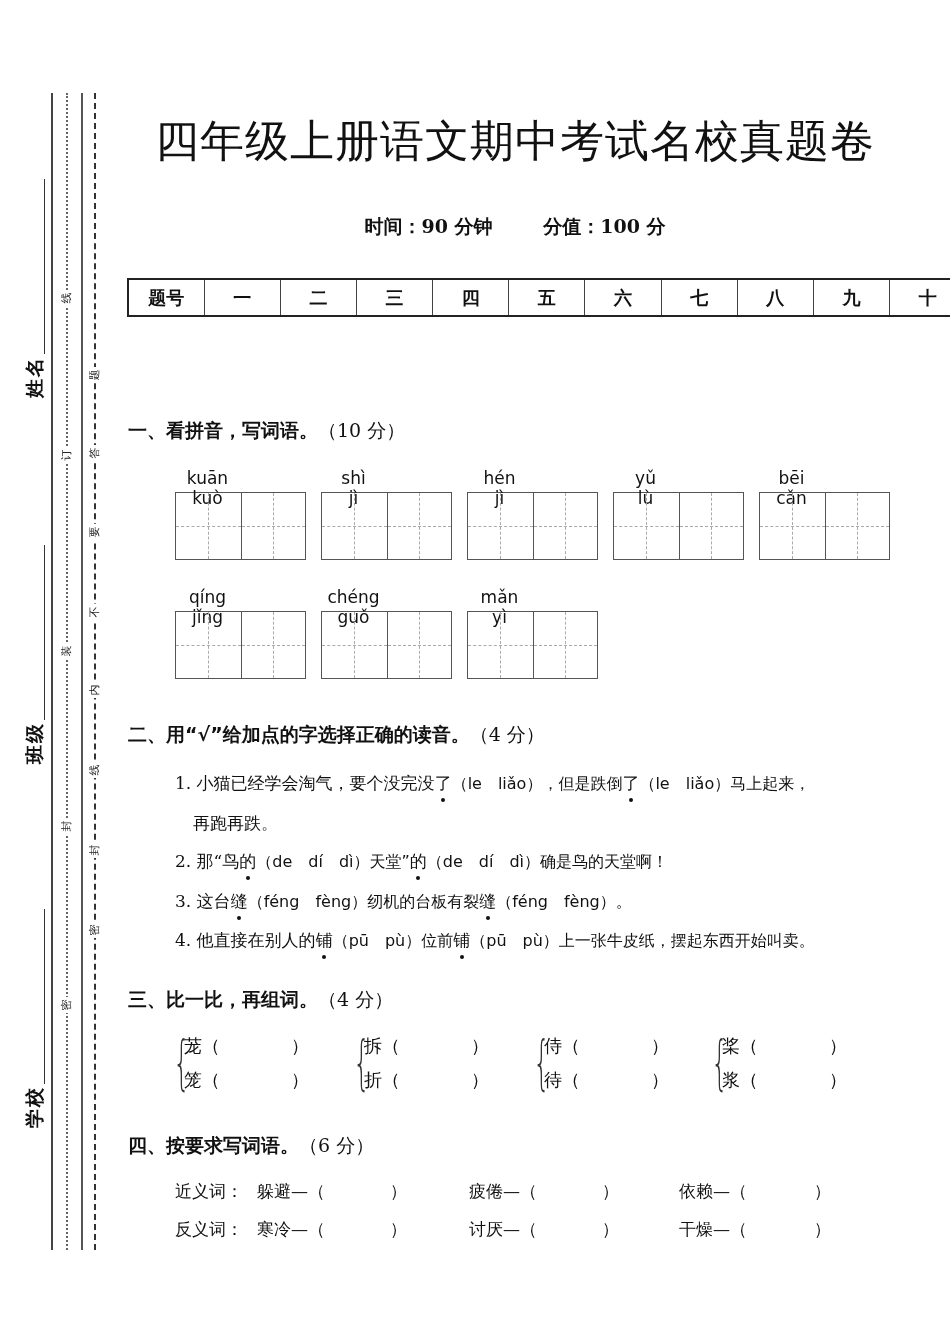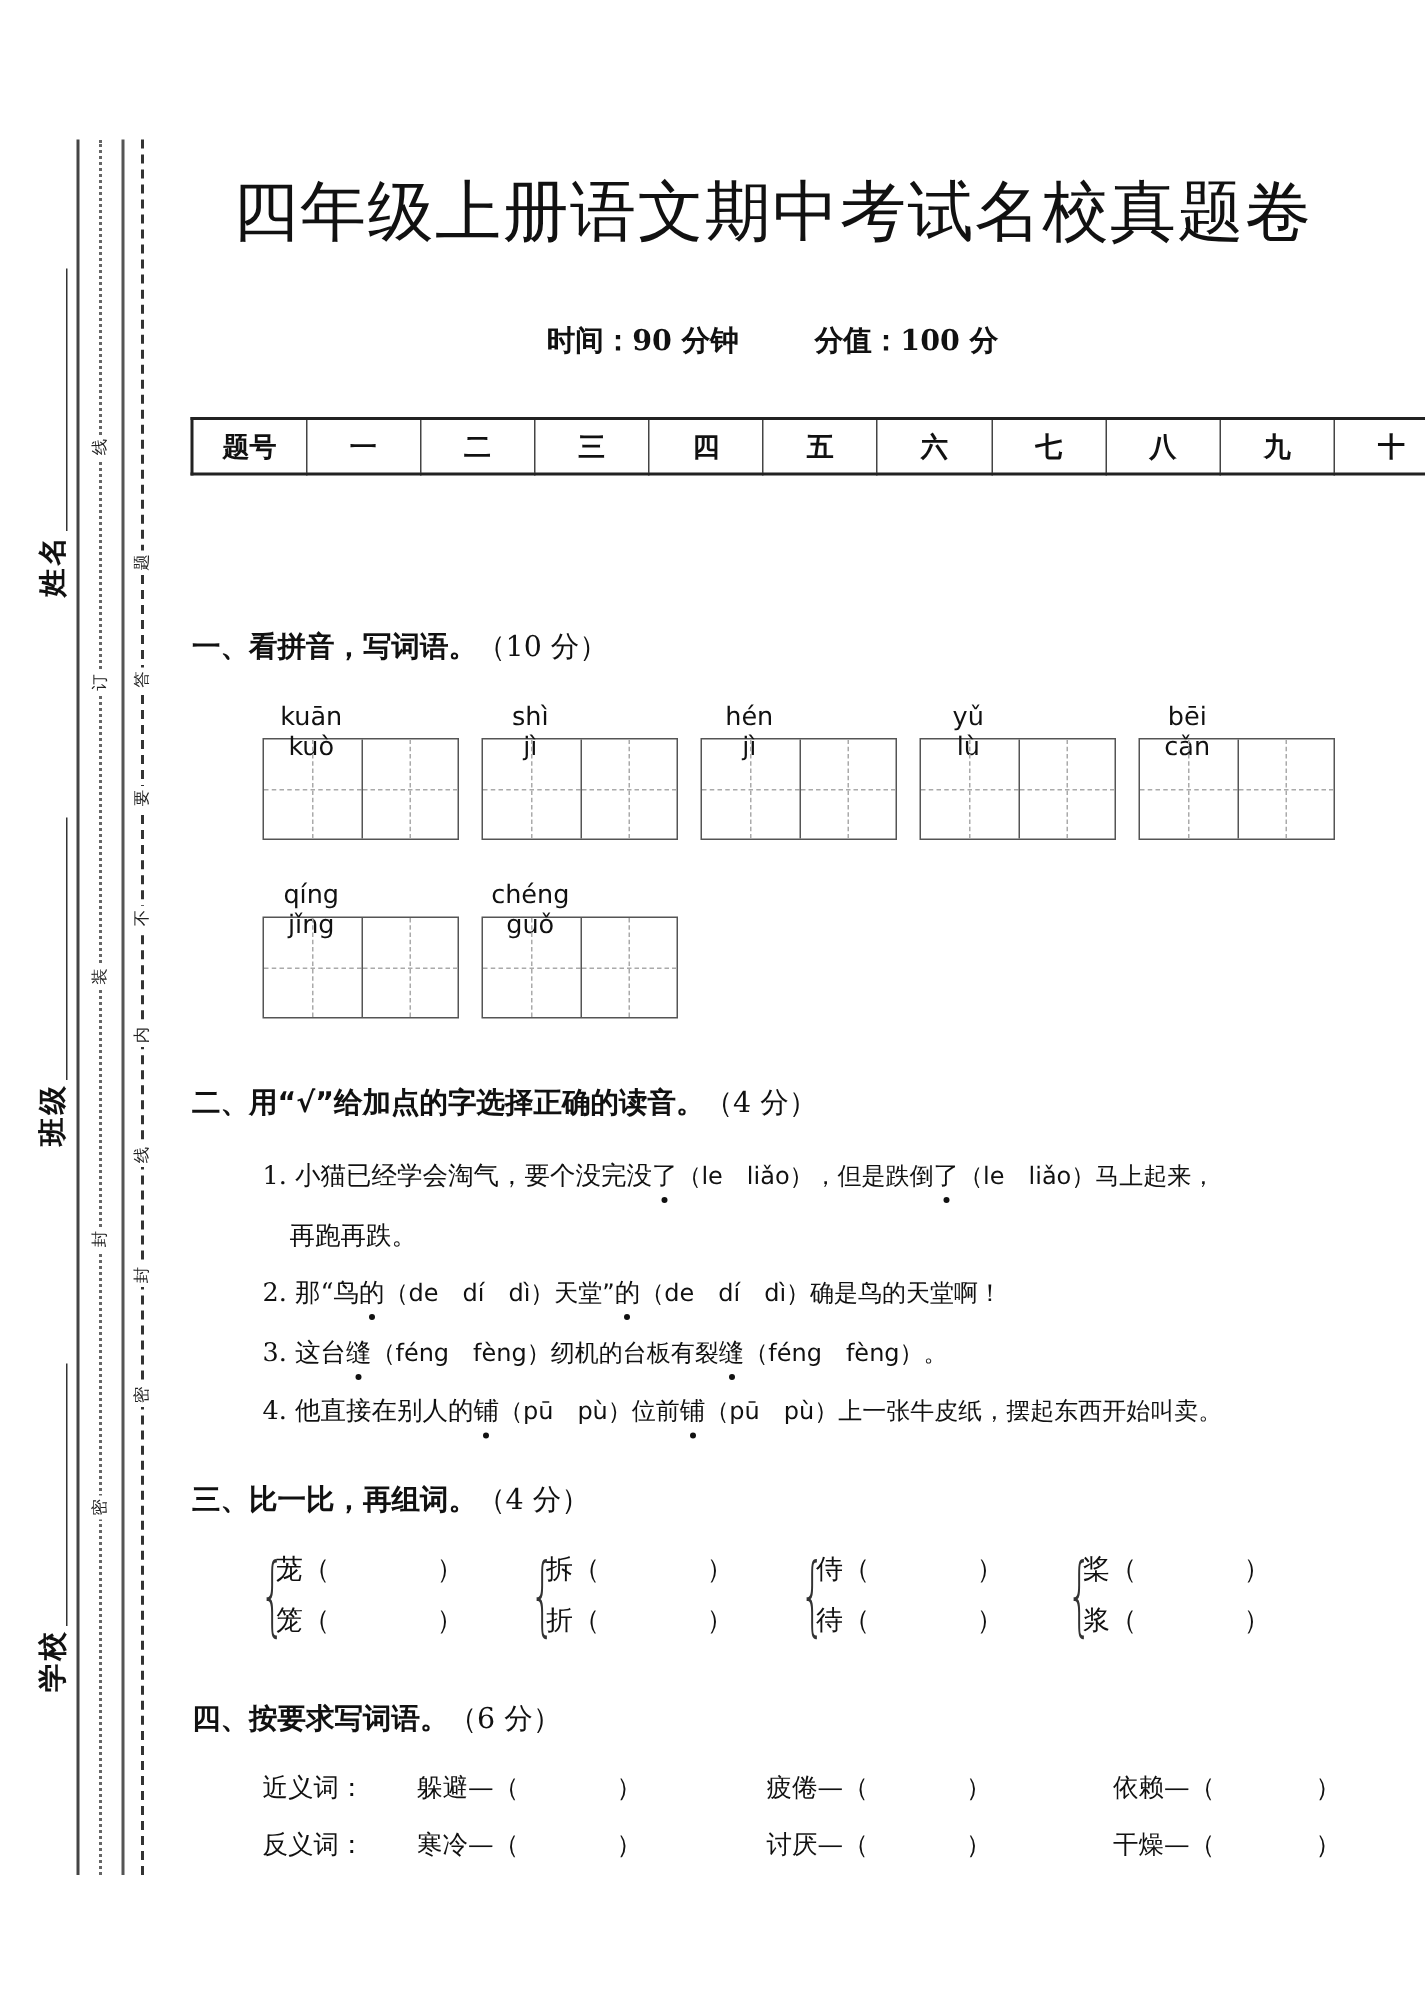--- a/index.html
+++ b/index.html
@@ -53,21 +53,21 @@
     .q .dotted-char::after { content: ""; position: absolute; left: 50%; bottom: -7px; width: 4px; height: 4px; margin-left: -2px; border-radius: 50%; background: #111; }
     .q .pyopt { font-family: "DejaVu Sans", sans-serif; font-size: 16px; }
 
     
     .cmp { position: absolute; top: 1033px; display: flex; align-items: center; }
     .brace { font-size: 58px; line-height: 60px; font-weight: 100; transform: scaleX(0.45); width: 12px; margin-right: 2px; color: #333; font-family: "DejaVu Sans", sans-serif; }
     .cmp .rows { display: flex; flex-direction: column; gap: 10px; }
     .cmp .row { font-size: 18px; display: flex; width: 125px; justify-content: space-between; }
 
     
-    .syn { position: absolute; left: 175px; font-size: 17px; display: flex; white-space: nowrap; gap: 21px; }
+    .syn { position: absolute; left: 175px; font-size: 17px; display: flex; white-space: nowrap; }
     .syn .lbl { width: 82px; }
     .syn .pair { display: inline-flex; justify-content: space-between; }
     .syn .pair.w1 { width: 150px; margin-right: 62px; }
     .syn .pair.w2 { width: 150px; margin-right: 60px; }
     .syn .pair.w3 { width: 152px; }
   </style>
 </head>
 <body>
 
 <div class="vline solid1"></div>
@@ -199,20 +199,30 @@
   <div class="pyitem">
     <div class="py">
         <span>chéng</span>
         <span>guǒ</span>
       </div>
     <div class="grid">
         <div class="cell"></div>
         <div class="cell"></div>
       </div>
   </div>
+  <div class="pyitem">
+    <div class="py">
+        <span>mǎn</span>
+        <span>yì</span>
+      </div>
+    <div class="grid">
+        <div class="cell"></div>
+        <div class="cell"></div>
+      </div>
+  </div>
 </div>
 
 <div class="sec-title" style="top:722px">
   <span>二、用“√”给加点的字选择正确的读音。</span><span class="pts">（4 分）</span>
 </div>
 
 <div class="q" style="top:772px">
   <span>1. 小猫已经学会淘气，要个没完没</span><span class="dotted-char">了</span><span class="pyopt">（le　liǎo），但是跌倒</span><span class="dotted-char">了</span><span class="pyopt">（le　liǎo）马上起来，</span>
 </div>
 <div class="q" style="top:812px; left:193px">再跑再跌。</div>

